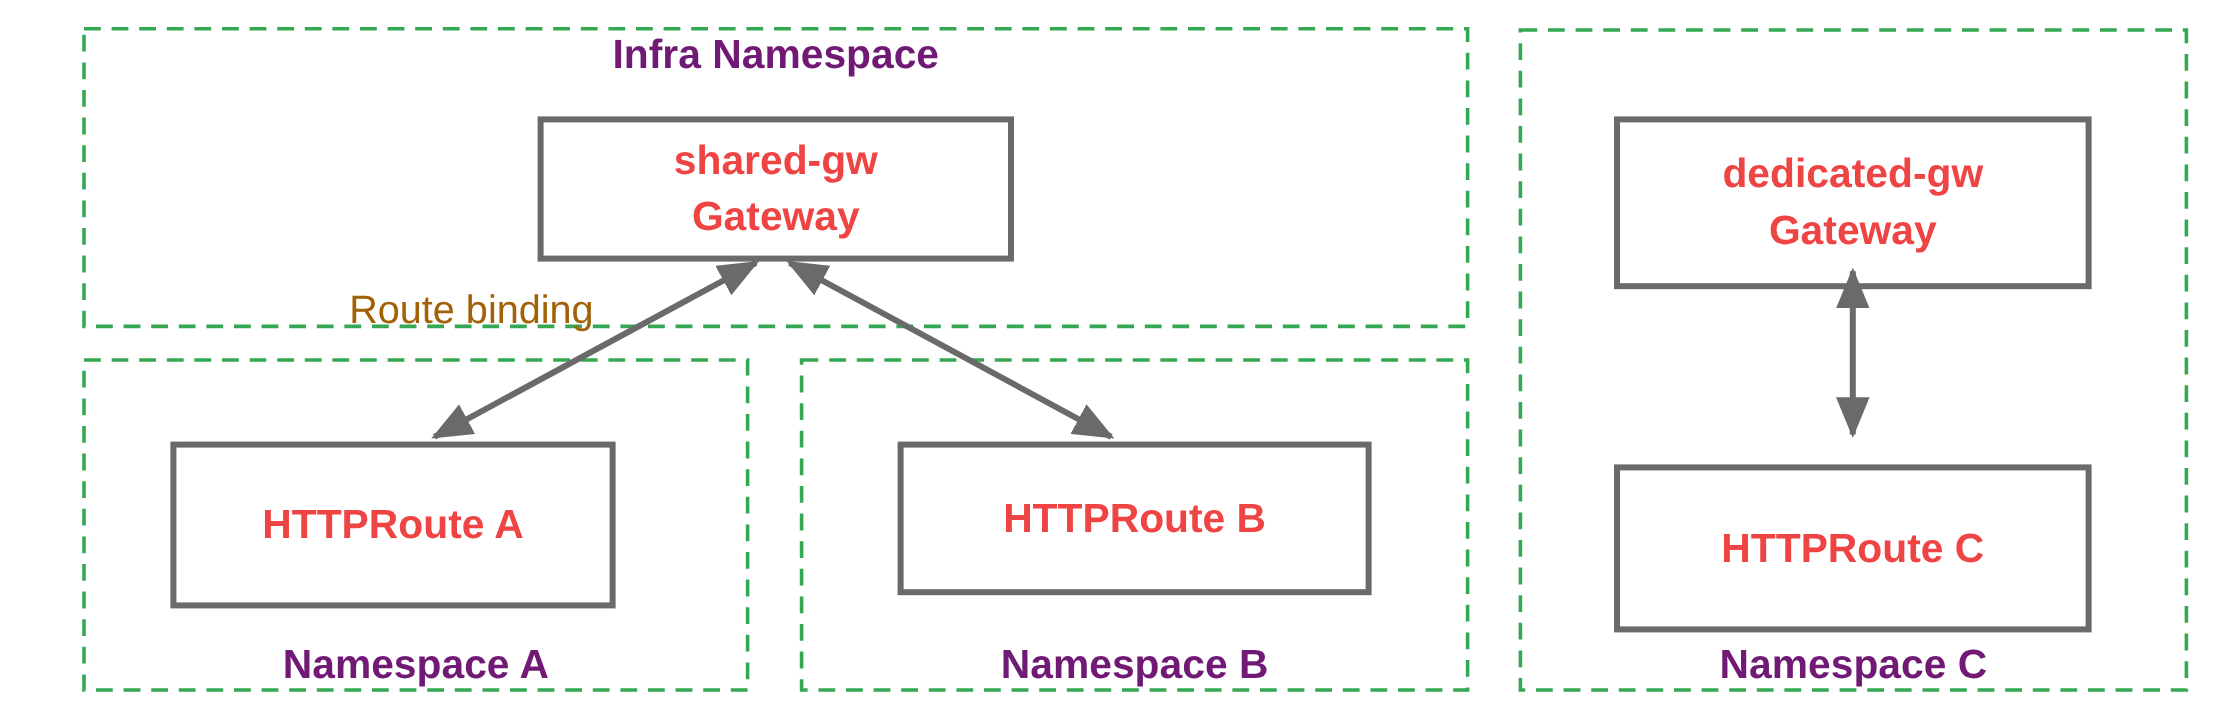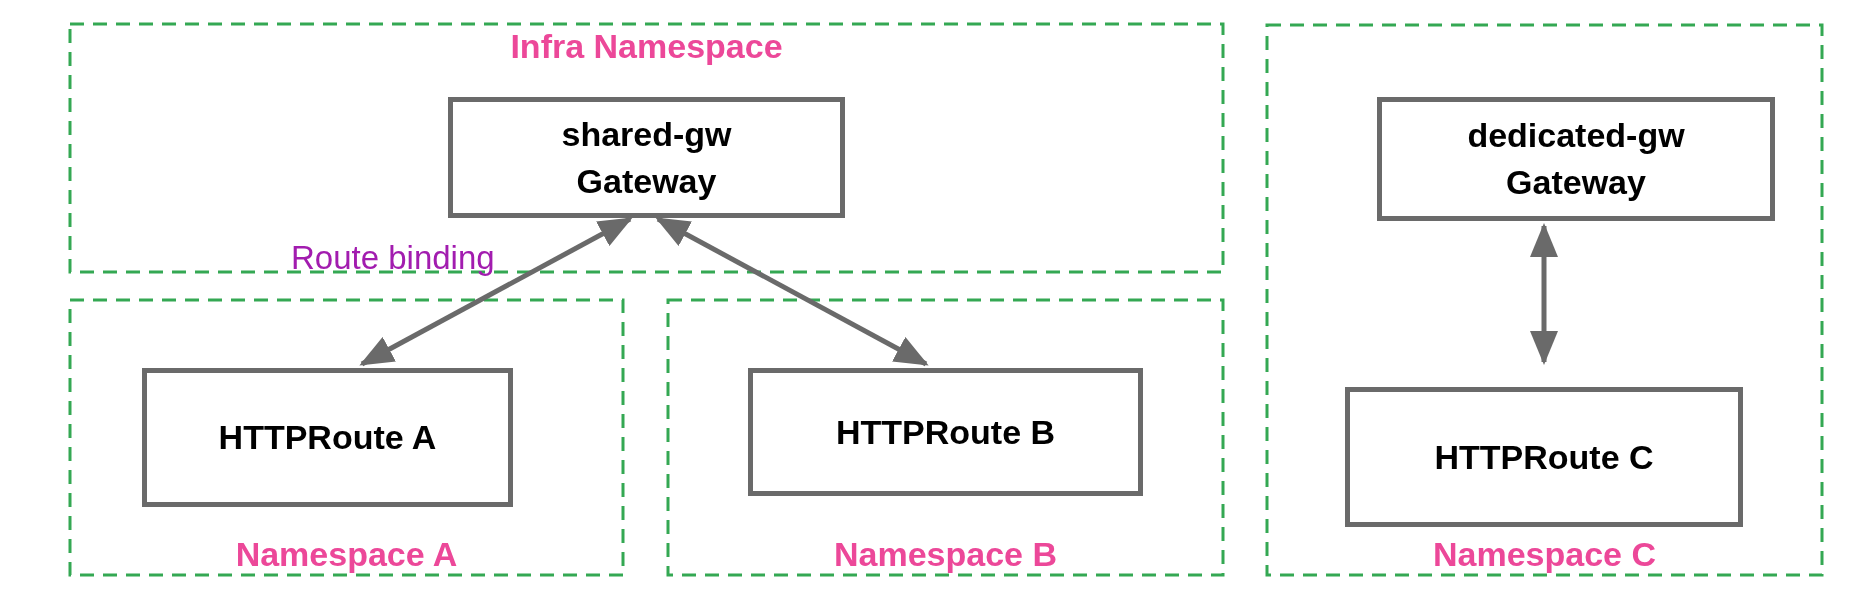--- a/index.html
+++ b/index.html
@@ -21,51 +21,51 @@
     top: 0;
     width: 1860px;
     height: 600px;
     pointer-events: none;
   }
   .ns-label {
     position: absolute;
     text-align: center;
     font-size: 34px;
     font-weight: bold;
-    color: #ec4899;
+    color: #701a75;
     line-height: 40px;
     white-space: nowrap;
   }
   .node-box {
     position: absolute;
     box-sizing: border-box;
     border: 5px solid #6a6a6a;
     background: #ffffff;
     display: flex;
     flex-direction: column;
     align-items: center;
     justify-content: center;
     text-align: center;
     font-size: 34px;
     font-weight: bold;
-    color: #000000;
+    color: #ef4444;
     line-height: 47px;
     white-space: nowrap;
   }
   .annotation {
     position: absolute;
     font-size: 33px;
     font-weight: normal;
-    color: #a21caf;
+    color: #a16207;
     line-height: 38px;
     white-space: nowrap;
   }
   
   #box-shared-gw    { left: 448px;  top: 97px;  width: 397px; height: 121px; }
-  #box-dedicated-gw { left: 1345px; top: 97px;  width: 398px; height: 124px; margin-left: 32px; }
+  #box-dedicated-gw { left: 1345px; top: 97px;  width: 398px; height: 144px; }
   #box-route-a      { left: 142px;  top: 368px; width: 371px; height: 139px; }
   #box-route-b      { left: 748px;  top: 368px; width: 395px; height: 128px; }
   #box-route-c      { left: 1345px; top: 387px; width: 398px; height: 140px; }
 
   #label-infra { left: 70px;   width: 1153px; top: 26px;  }
   #label-ns-a  { left: 70px;   width: 553px;  top: 534px; }
   #label-ns-b  { left: 668px;  width: 555px;  top: 534px; }
   #label-ns-c  { left: 1267px; width: 555px;  top: 534px; }
 
   #label-route-binding { left: 291px; top: 239px; }

